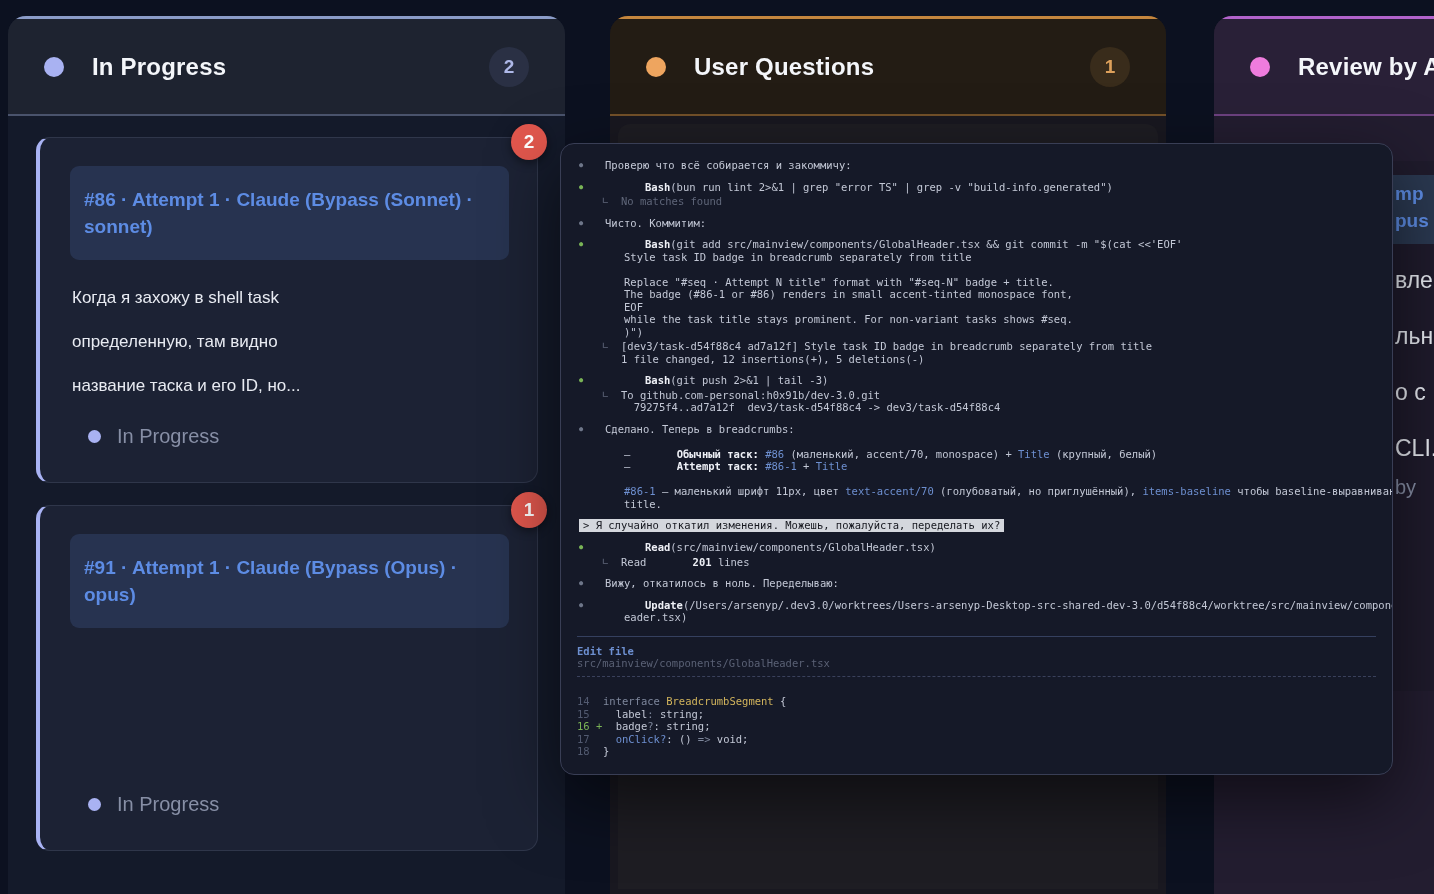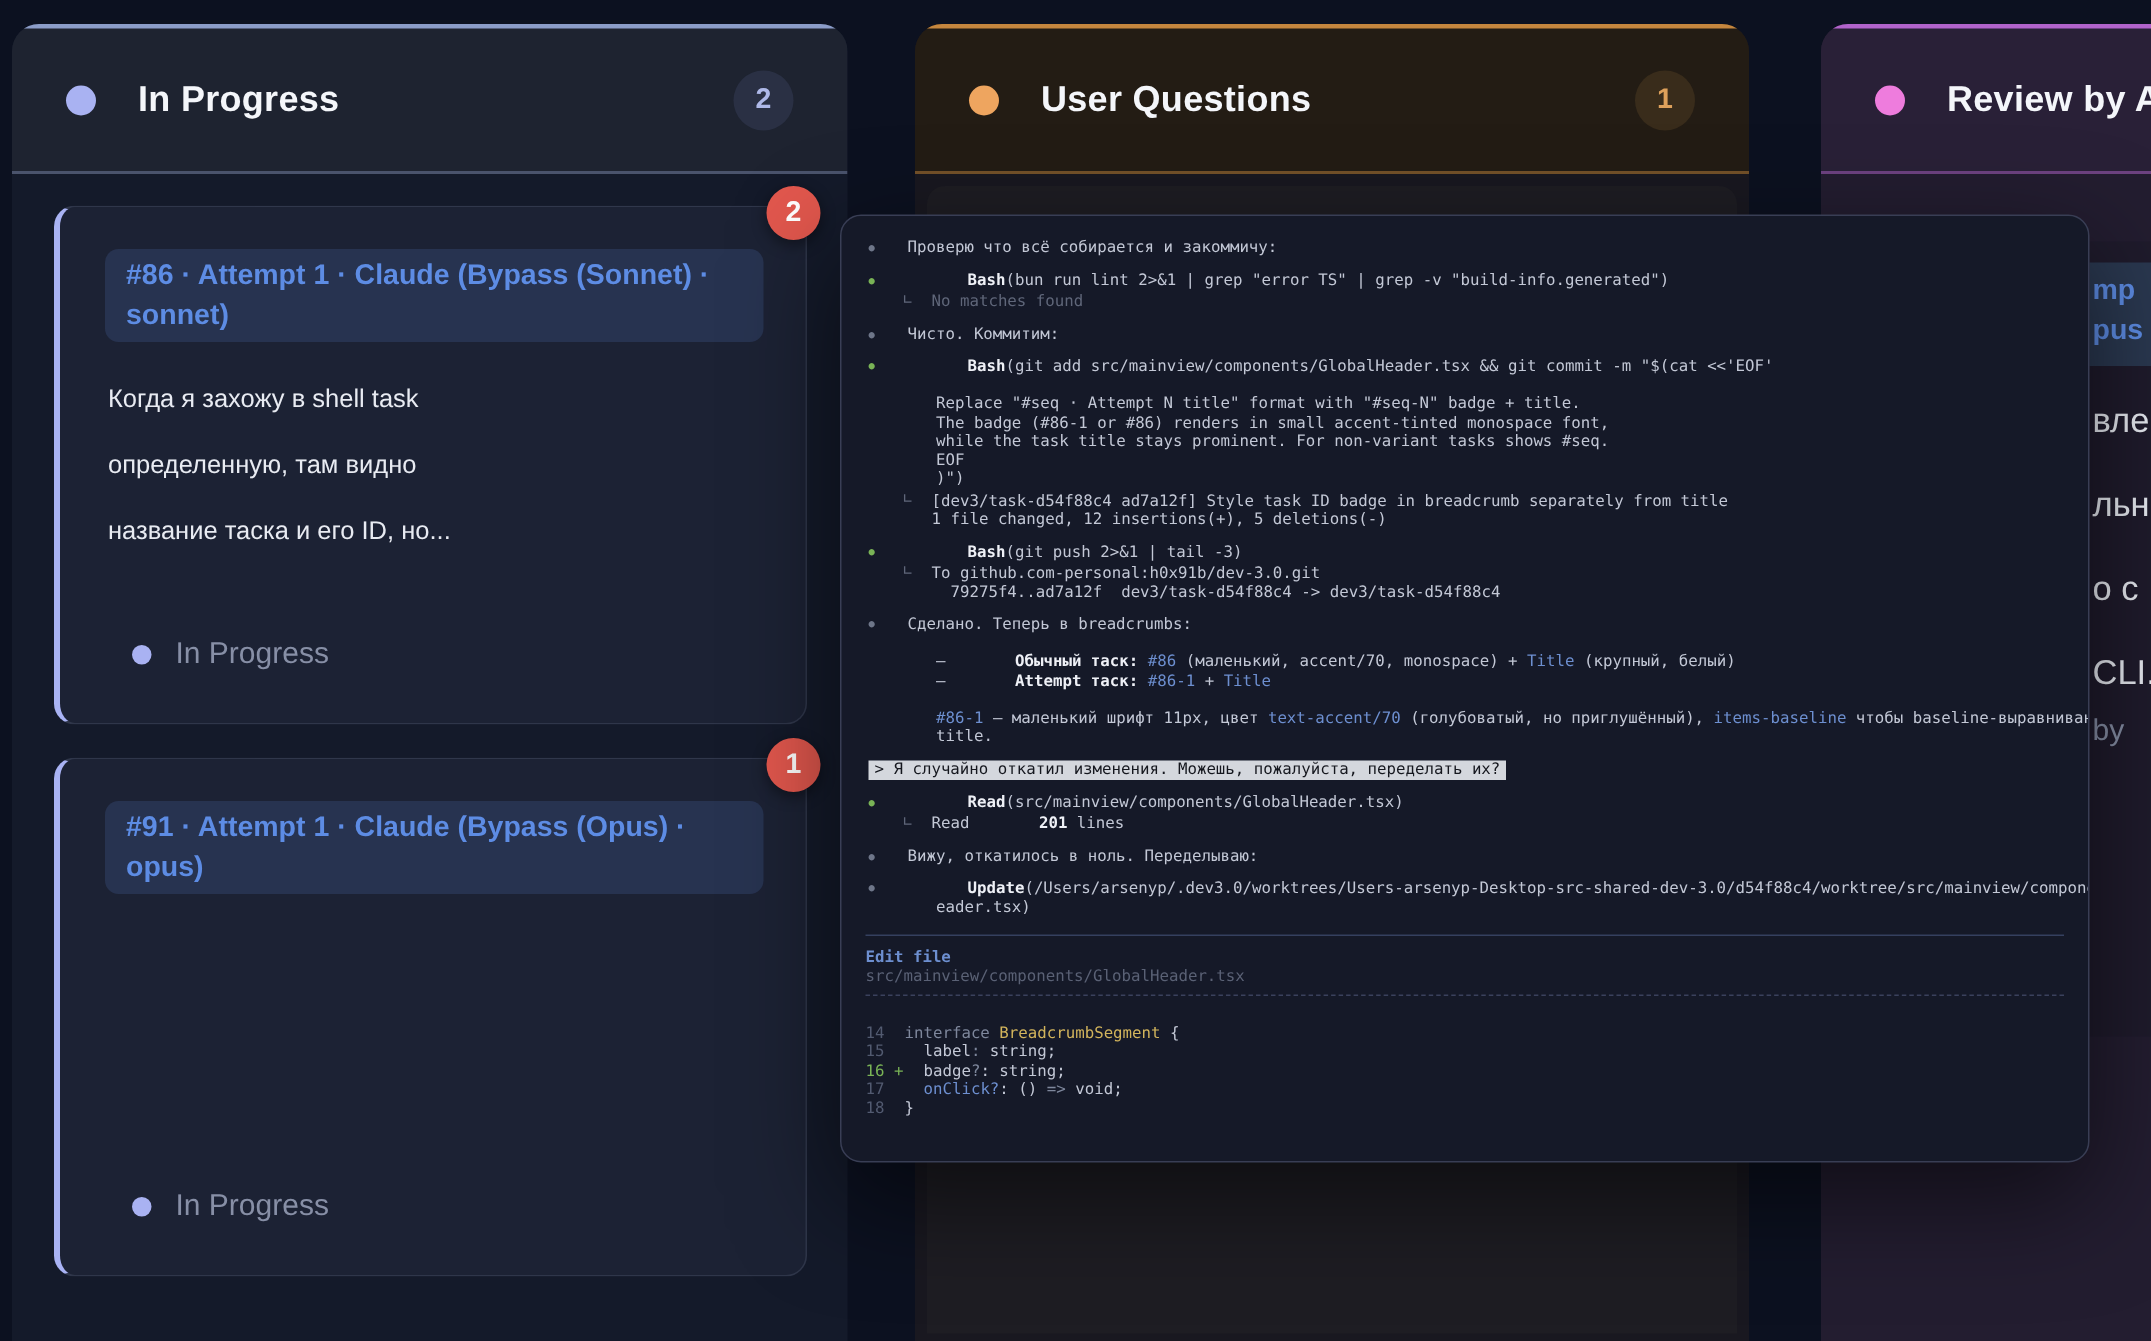--- a/index.html
+++ b/index.html
@@ -22,21 +22,21 @@
   #col2 .colcount{background:#392c1b;color:#dda05b;}
   .colbody{position:relative;height:calc(100% - 105px);}
 
   
   .card{position:absolute;left:28px;width:502px;height:346px;background:#1c2234;
         border:1px solid rgba(150,162,195,.16);border-left:4px solid #a9b3f4;border-radius:14px;box-sizing:border-box;}
   #card1{top:21px;} #card2{top:389px;}
   .cardbadge{position:absolute;top:-14px;right:-10px;width:36px;height:36px;border-radius:50%;
              background:#e1574d;color:#fff;font-size:19px;font-weight:700;display:flex;align-items:center;
              justify-content:center;box-shadow:0 3px 10px rgba(0,0,0,.45);}
-  .chip{margin:28px 28px 0 30px;background:#273350;border-radius:9px;padding:4px 14px;
+  .chip{margin:28px 28px 0 30px;background:#273350;border-radius:9px;padding:20px 14px;
         font-size:19px;font-weight:600;color:#5d8ce4;line-height:27px;}
   .cardbody{margin:16px 28px 0 32px;font-size:17px;line-height:44px;color:#e8ebf2;}
   .cardstatus{position:absolute;left:48px;bottom:34px;display:flex;align-items:center;gap:16px;
               font-size:20px;color:#878fa6;}
   .statusdot{width:13px;height:13px;border-radius:50%;background:#a9b2f2;}
 
   
   .bigcard{position:absolute;left:8px;right:8px;top:8px;bottom:0;background:#1e1d23;border-radius:12px 12px 0 0;}
 
   
@@ -158,25 +158,26 @@
           <span class="relbow">∟</span>
           <div class="line"><span class="sd">No matches found</span></div>
         </div>
         <div class="entry">
           <span class="edot gray">●</span>
           <div class="line"><span class="sp">Чисто. Коммитим:</span></div>
         </div>
         <div class="entry">
           <span class="edot green">●</span>
           <div class="line"><span class="sb">Bash</span><span class="sp">(git add src/mainview/components/GlobalHeader.tsx &amp;&amp; git commit -m "$(cat &lt;&lt;'EOF'</span></div>
+          <div class="line lcont"><span class="sp">Style task ID badge in breadcrumb separately from title</span></div>
           <div class="line lcont">&nbsp;</div>
           <div class="line lcont"><span class="sp">Replace "#seq · Attempt N title" format with "#seq-N" badge + title.</span></div>
           <div class="line lcont"><span class="sp">The badge (#86-1 or #86) renders in small accent-tinted monospace font,</span></div>
+          <div class="line lcont"><span class="sp">EOF</span></div>
           <div class="line lcont"><span class="sp">while the task title stays prominent. For non-variant tasks shows #seq.</span></div>
-          <div class="line lcont"><span class="sp">EOF</span></div>
           <div class="line lcont"><span class="sp">)")</span></div>
         </div>
         <div class="result">
           <span class="relbow">∟</span>
           <div class="line"><span class="sp">[dev3/task-d54f88c4 ad7a12f] Style task ID badge in breadcrumb separately from title</span></div>
           <div class="line"><span class="sp">1 file changed, 12 insertions(+), 5 deletions(-)</span></div>
         </div>
         <div class="entry">
           <span class="edot green">●</span>
           <div class="line"><span class="sb">Bash</span><span class="sp">(git push 2&gt;&amp;1 | tail -3)</span></div>

